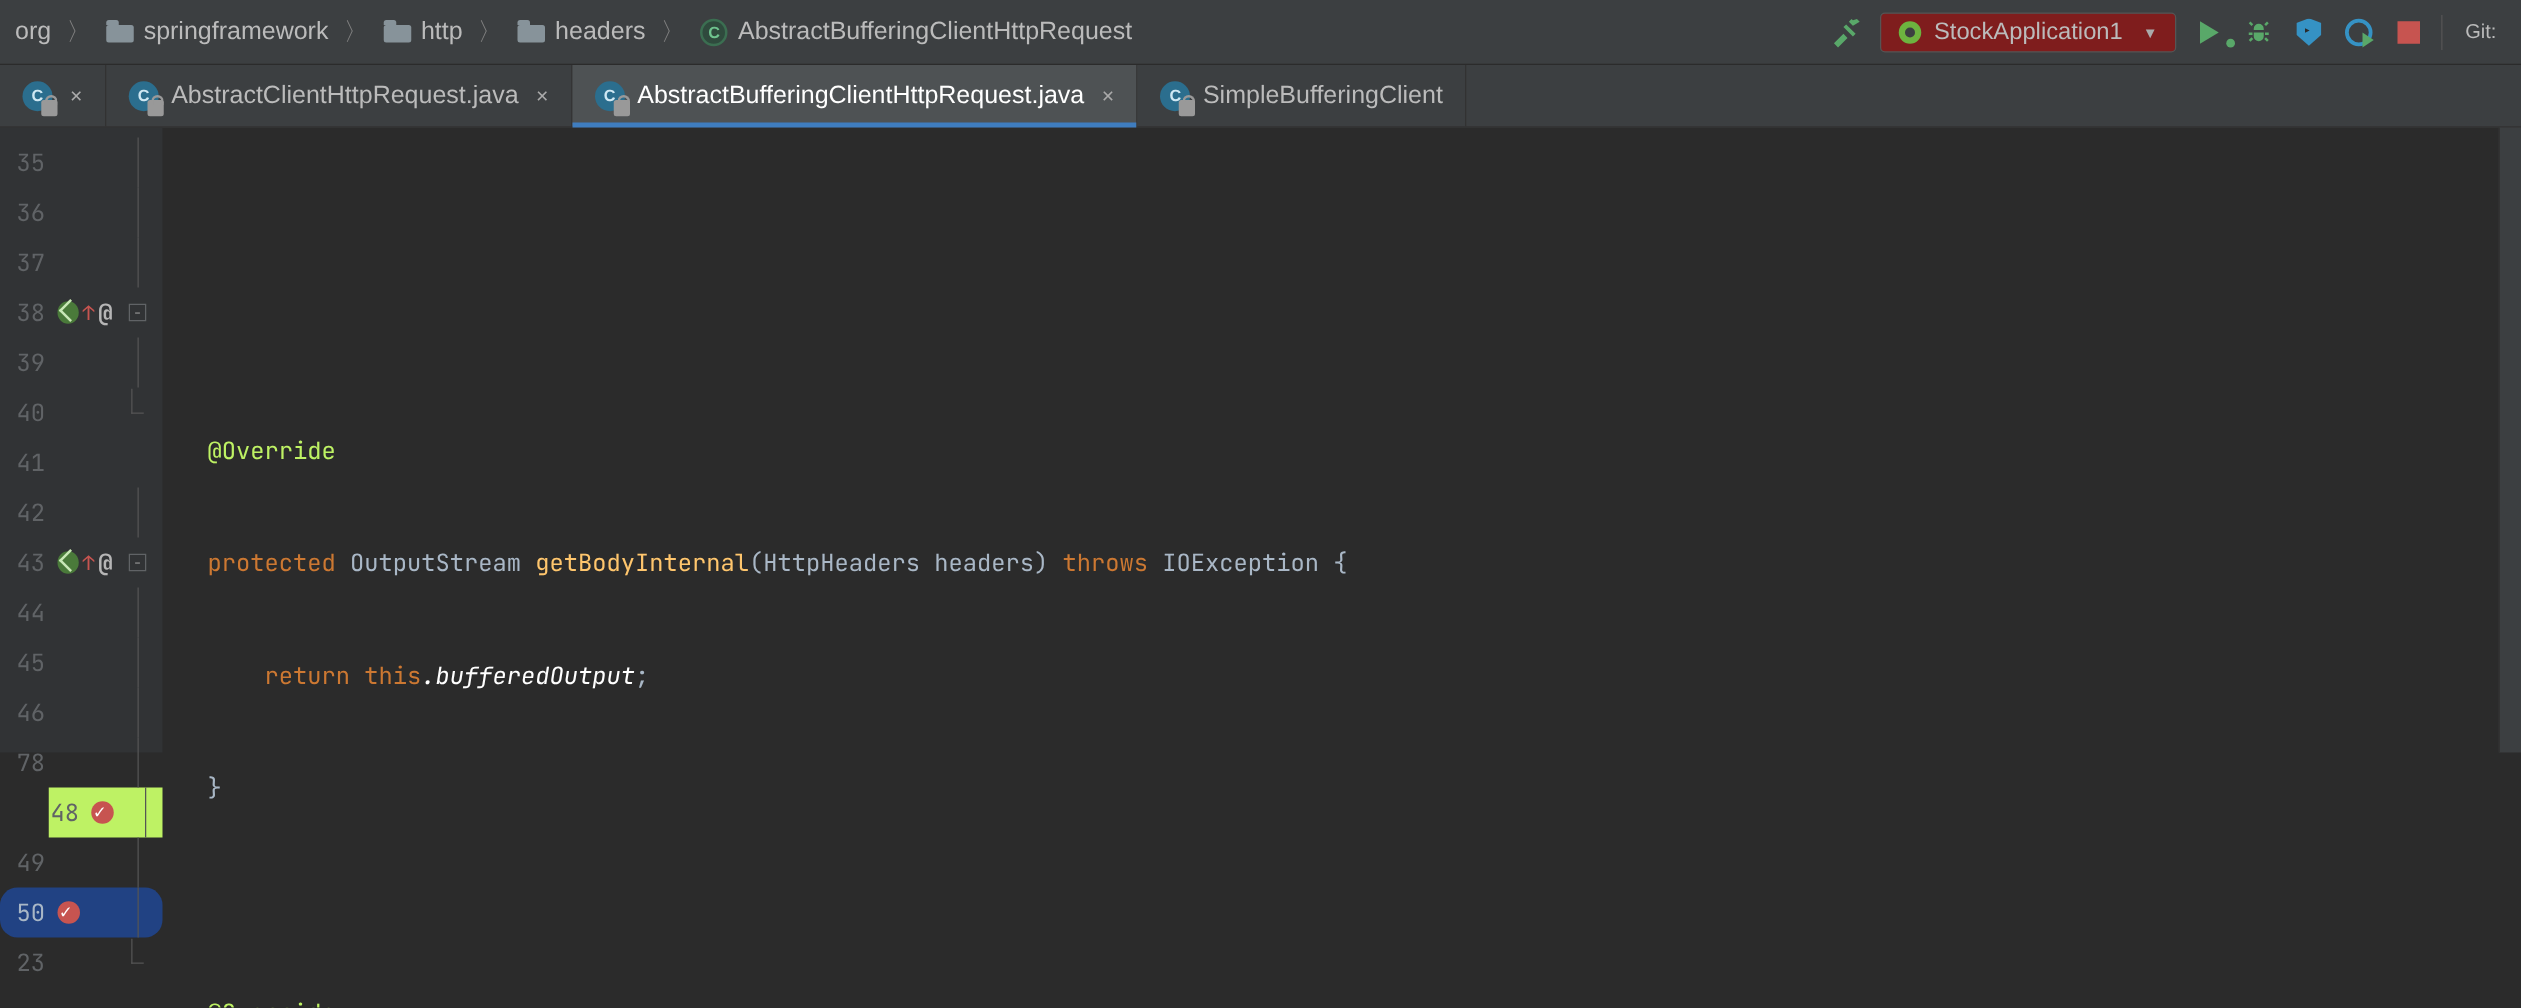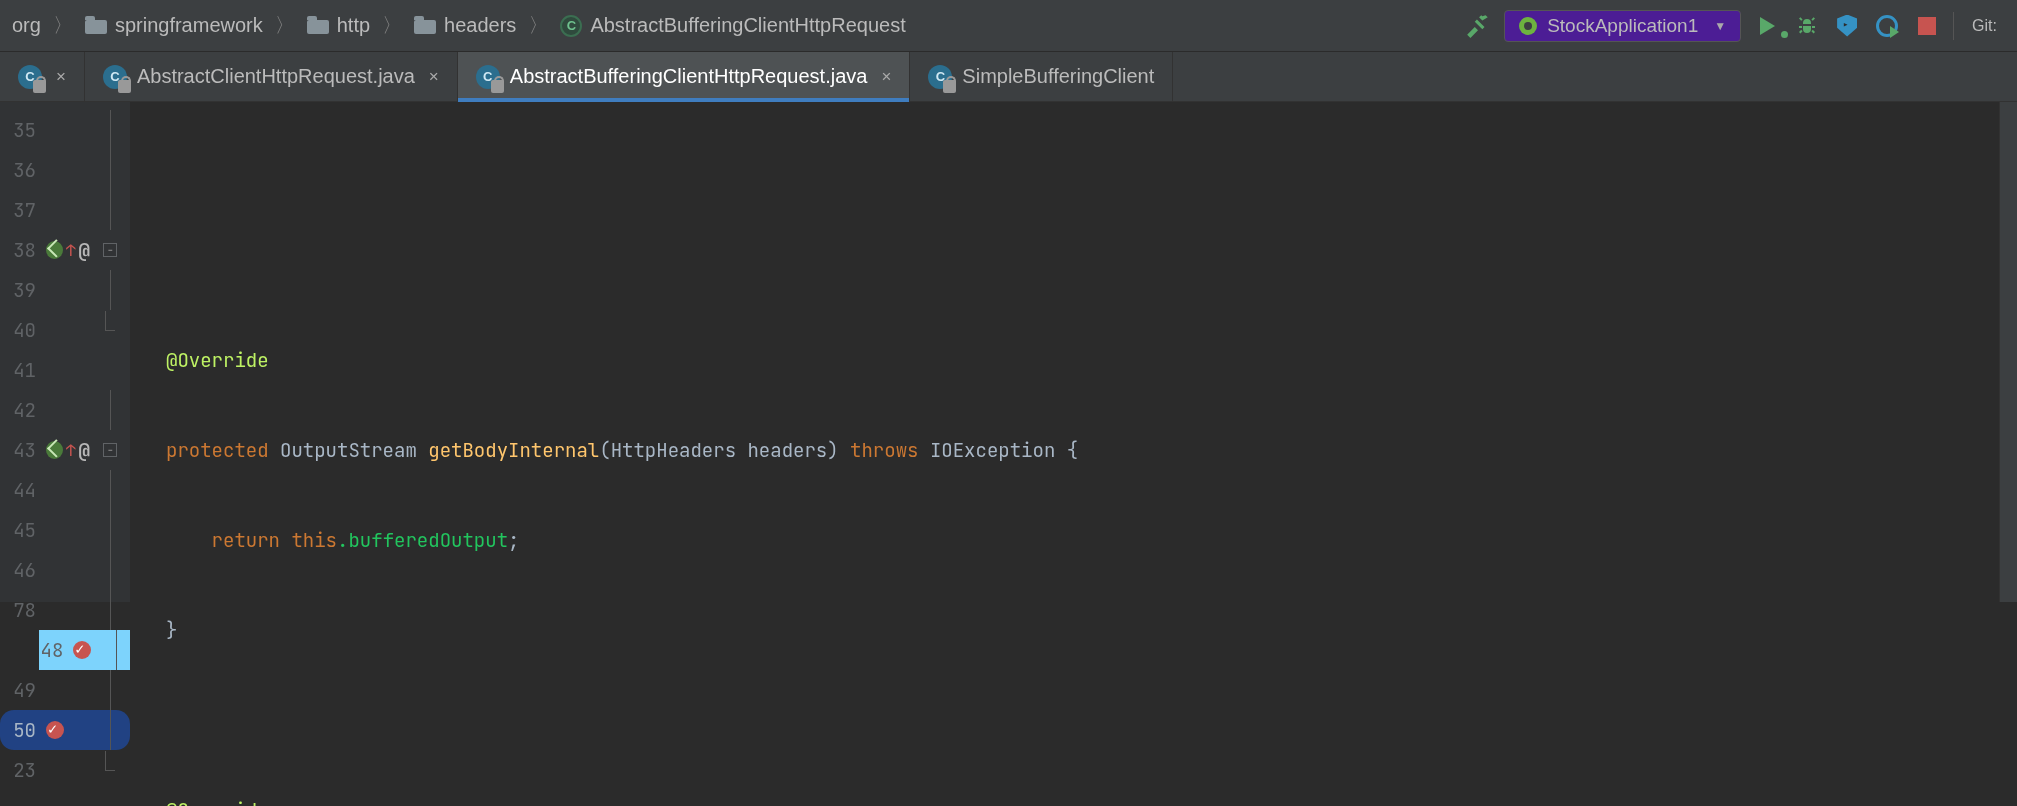--- a/index.html
+++ b/index.html
@@ -42,21 +42,21 @@
   .class-file-icon { width:22px;height:22px;border-radius:50%;background:#2f4a3d;border:2px solid #3b6e51;display:inline-flex;align-items:center;justify-content:center;color:#6fc28e;font-size:13px;font-weight:bold;font-family:sans-serif; }
 
   .toolbar-right {
     display:flex;
     align-items:center;
     gap:12px;
     padding-right:8px;
   }
   .runconfig {
     display:flex; align-items:center; gap:10px;
-    background:#4c1d95; border:1px solid #555;
+    background:#7f1d1d; border:1px solid #555;
     border-radius:4px; padding:4px 14px;
     color:#BBBBBB;
     font-family:"Segoe UI",Arial,sans-serif;
     font-size:19px;
   }
   .runconfig .spring-icon { width:18px;height:18px;border-radius:50%;background:#6DB33F;position:relative; }
   .runconfig .spring-icon::after { content:'';position:absolute;width:8px;height:8px;border-radius:50%;background:#3C3F41;top:5px;left:5px; }
   .runconfig .chev { color:#AAAAAA;font-size:12px;margin-left:6px; }
   .btn-icon { cursor:pointer; display:flex;align-items:center;justify-content:center;width:28px;height:28px; }
   .run-tri { width:0;height:0;border-top:9px solid transparent;border-bottom:9px solid transparent;border-left:15px solid #59A869;position:relative; }
@@ -127,21 +127,21 @@
     flex:1;
     padding-top:8px;
     position:relative;
     white-space:pre;
   }
   .row { height:40px;display:flex;align-items:center;padding-left:36px; }
   .kw   { color:#CC7832; }
   .ann  { color:#bef264; }
   .type { color:#A9B7C6; }
   .mdecl{ color:#FFC66D; }
-  .field{ color:#22c55e; }
+  .field{ color:#ffffff;font-style:italic; }
 
   .right-rail {
     width:18px;background:#3C3F41;border-left:1px solid #323232;
   }
 </style>
 </head>
 <body>
 
 <div class="navbar">
 
@@ -330,21 +330,21 @@
           <span class="foldline"></span>
         </span>
       </div>
     <div class="ln-row">
         <span class="ln-num">78</span>
         <span class="ln-marks"></span>
         <span class="fold-col">
           <span class="foldline"></span>
         </span>
       </div>
-    <div class="ln-row" style="background:#7dd3fc;margin-left:39px;">
+    <div class="ln-row" style="background:#bef264;margin-left:39px;">
         <span class="ln-num">48</span>
         <span class="ln-marks">
           <span class="bp check"></span>
         </span>
         <span class="fold-col">
           <span class="foldline"></span>
         </span>
       </div>
     <div class="ln-row">
         <span class="ln-num">49</span>

